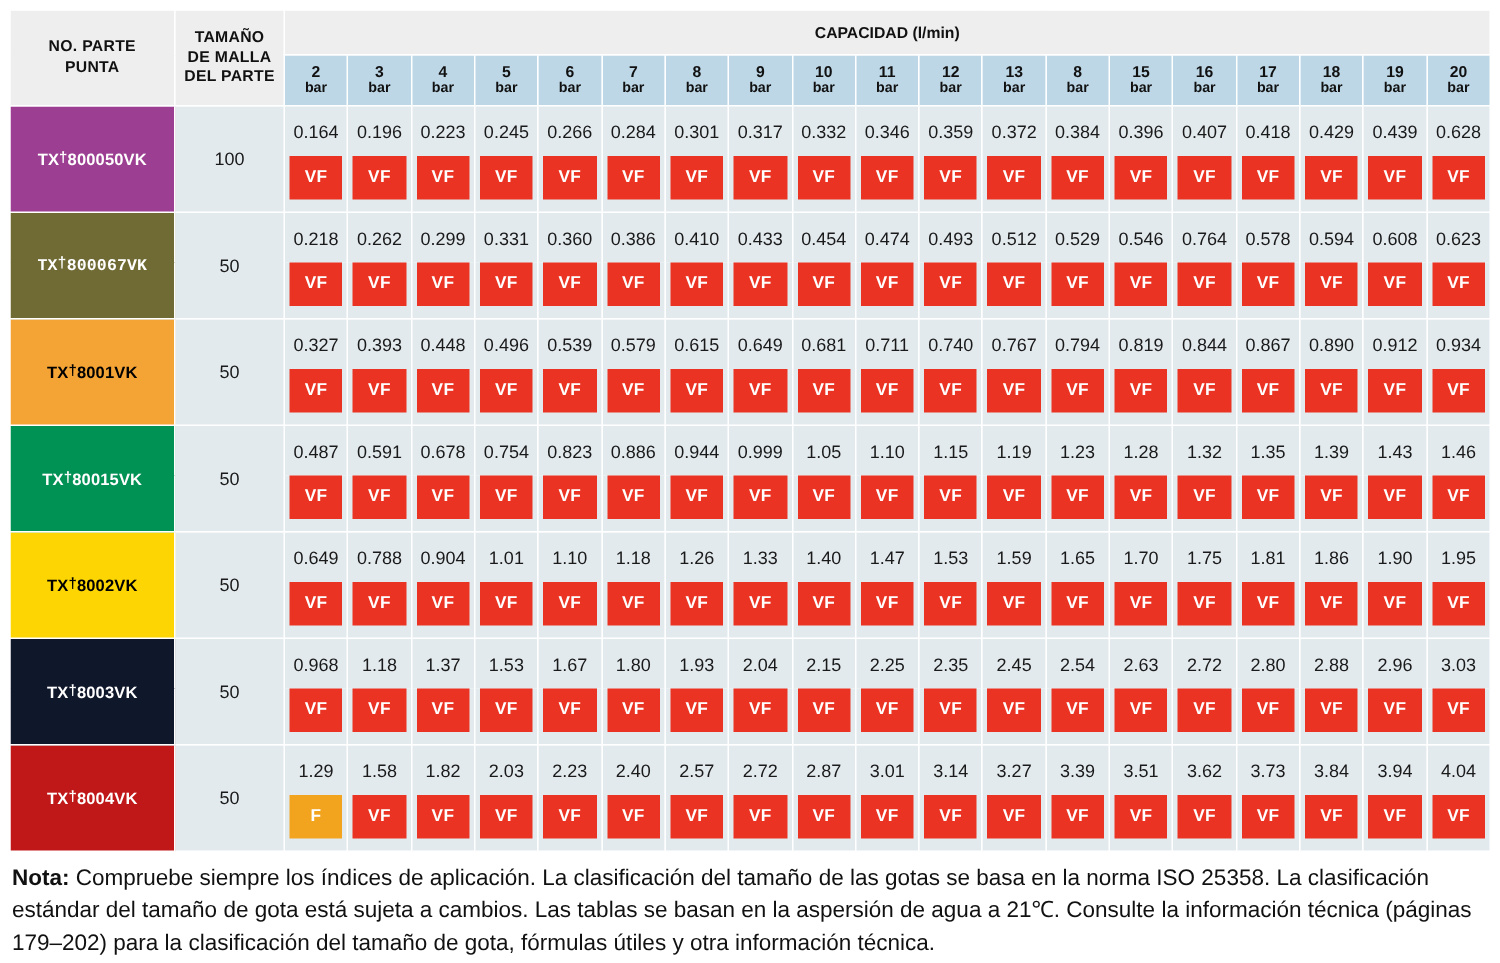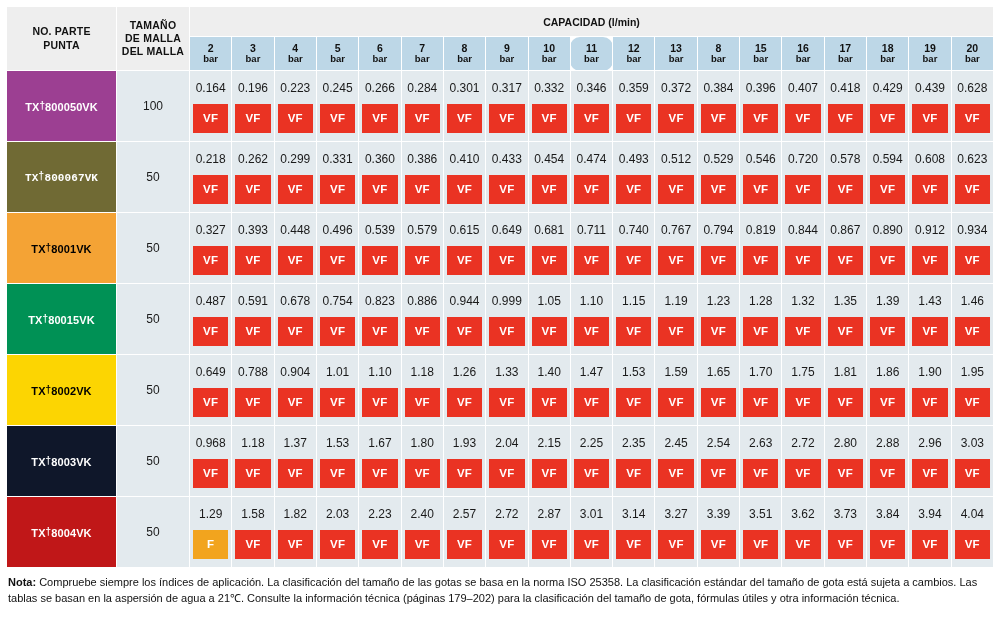--- a/index.html
+++ b/index.html
@@ -121,42 +121,42 @@
     text-align: center;
     font-size: 11.5px;
     font-weight: bold;
     color: #ffffff;
     letter-spacing: 0.2px;
   }
 
   
   .note {
     margin: 7px 2px 0 2px;
-    font-size: 11px;
+    font-size: 15px;
     line-height: 1.42;
     color: #111111;
     max-width: 980px;
   }
   .note b { font-weight: bold; }
 </style>
 </head>
 <body>
 
 <div id="sheet">
   <table class="spec">
     <thead>
       <tr>
         <th class="hdr-label" rowspan="2" style="width:105px;">
           <div>NO. PARTE</div>
           <div>PUNTA</div>
         </th>
         <th class="hdr-label" rowspan="2" style="width:68px;">
           <div>TAMAÑO</div>
           <div>DE MALLA</div>
-          <div>DEL MALLA</div>
+          <div>DEL PARTE</div>
         </th>
         <th class="hdr-cap-title" colspan="19">CAPACIDAD (l/min)</th>
       </tr>
       <tr id="pressure-row">
           <th class="hdr-bar" style="width: 43px;">
             <span class="n">2</span>
             <span class="u">bar</span>
           </th>
           <th class="hdr-bar" style="width: 43px;">
             <span class="n">3</span>
@@ -183,21 +183,21 @@
             <span class="u">bar</span>
           </th>
           <th class="hdr-bar" style="width: 43px;">
             <span class="n">9</span>
             <span class="u">bar</span>
           </th>
           <th class="hdr-bar" style="width: 43px;">
             <span class="n">10</span>
             <span class="u">bar</span>
           </th>
-          <th class="hdr-bar" style="width: 43px; border-radius: 10px;">
+          <th class="hdr-bar" style="width: 43px;">
             <span class="n">11</span>
             <span class="u">bar</span>
           </th>
           <th class="hdr-bar" style="width: 43px;">
             <span class="n">12</span>
             <span class="u">bar</span>
           </th>
           <th class="hdr-bar" style="width: 43px;">
             <span class="n">13</span>
             <span class="u">bar</span>
@@ -325,21 +325,21 @@
           <td class="cap-cell">0.360</td>
           <td class="cap-cell">0.386</td>
           <td class="cap-cell">0.410</td>
           <td class="cap-cell">0.433</td>
           <td class="cap-cell">0.454</td>
           <td class="cap-cell">0.474</td>
           <td class="cap-cell">0.493</td>
           <td class="cap-cell">0.512</td>
           <td class="cap-cell">0.529</td>
           <td class="cap-cell">0.546</td>
-          <td class="cap-cell">0.720</td>
+          <td class="cap-cell">0.764</td>
           <td class="cap-cell">0.578</td>
           <td class="cap-cell">0.594</td>
           <td class="cap-cell">0.608</td>
           <td class="cap-cell">0.623</td>
         </tr>
         <tr>
           <td class="drop-wrap">
             <span class="drop-chip" style="background: rgb(234, 51, 35);">VF</span>
           </td>
           <td class="drop-wrap">

